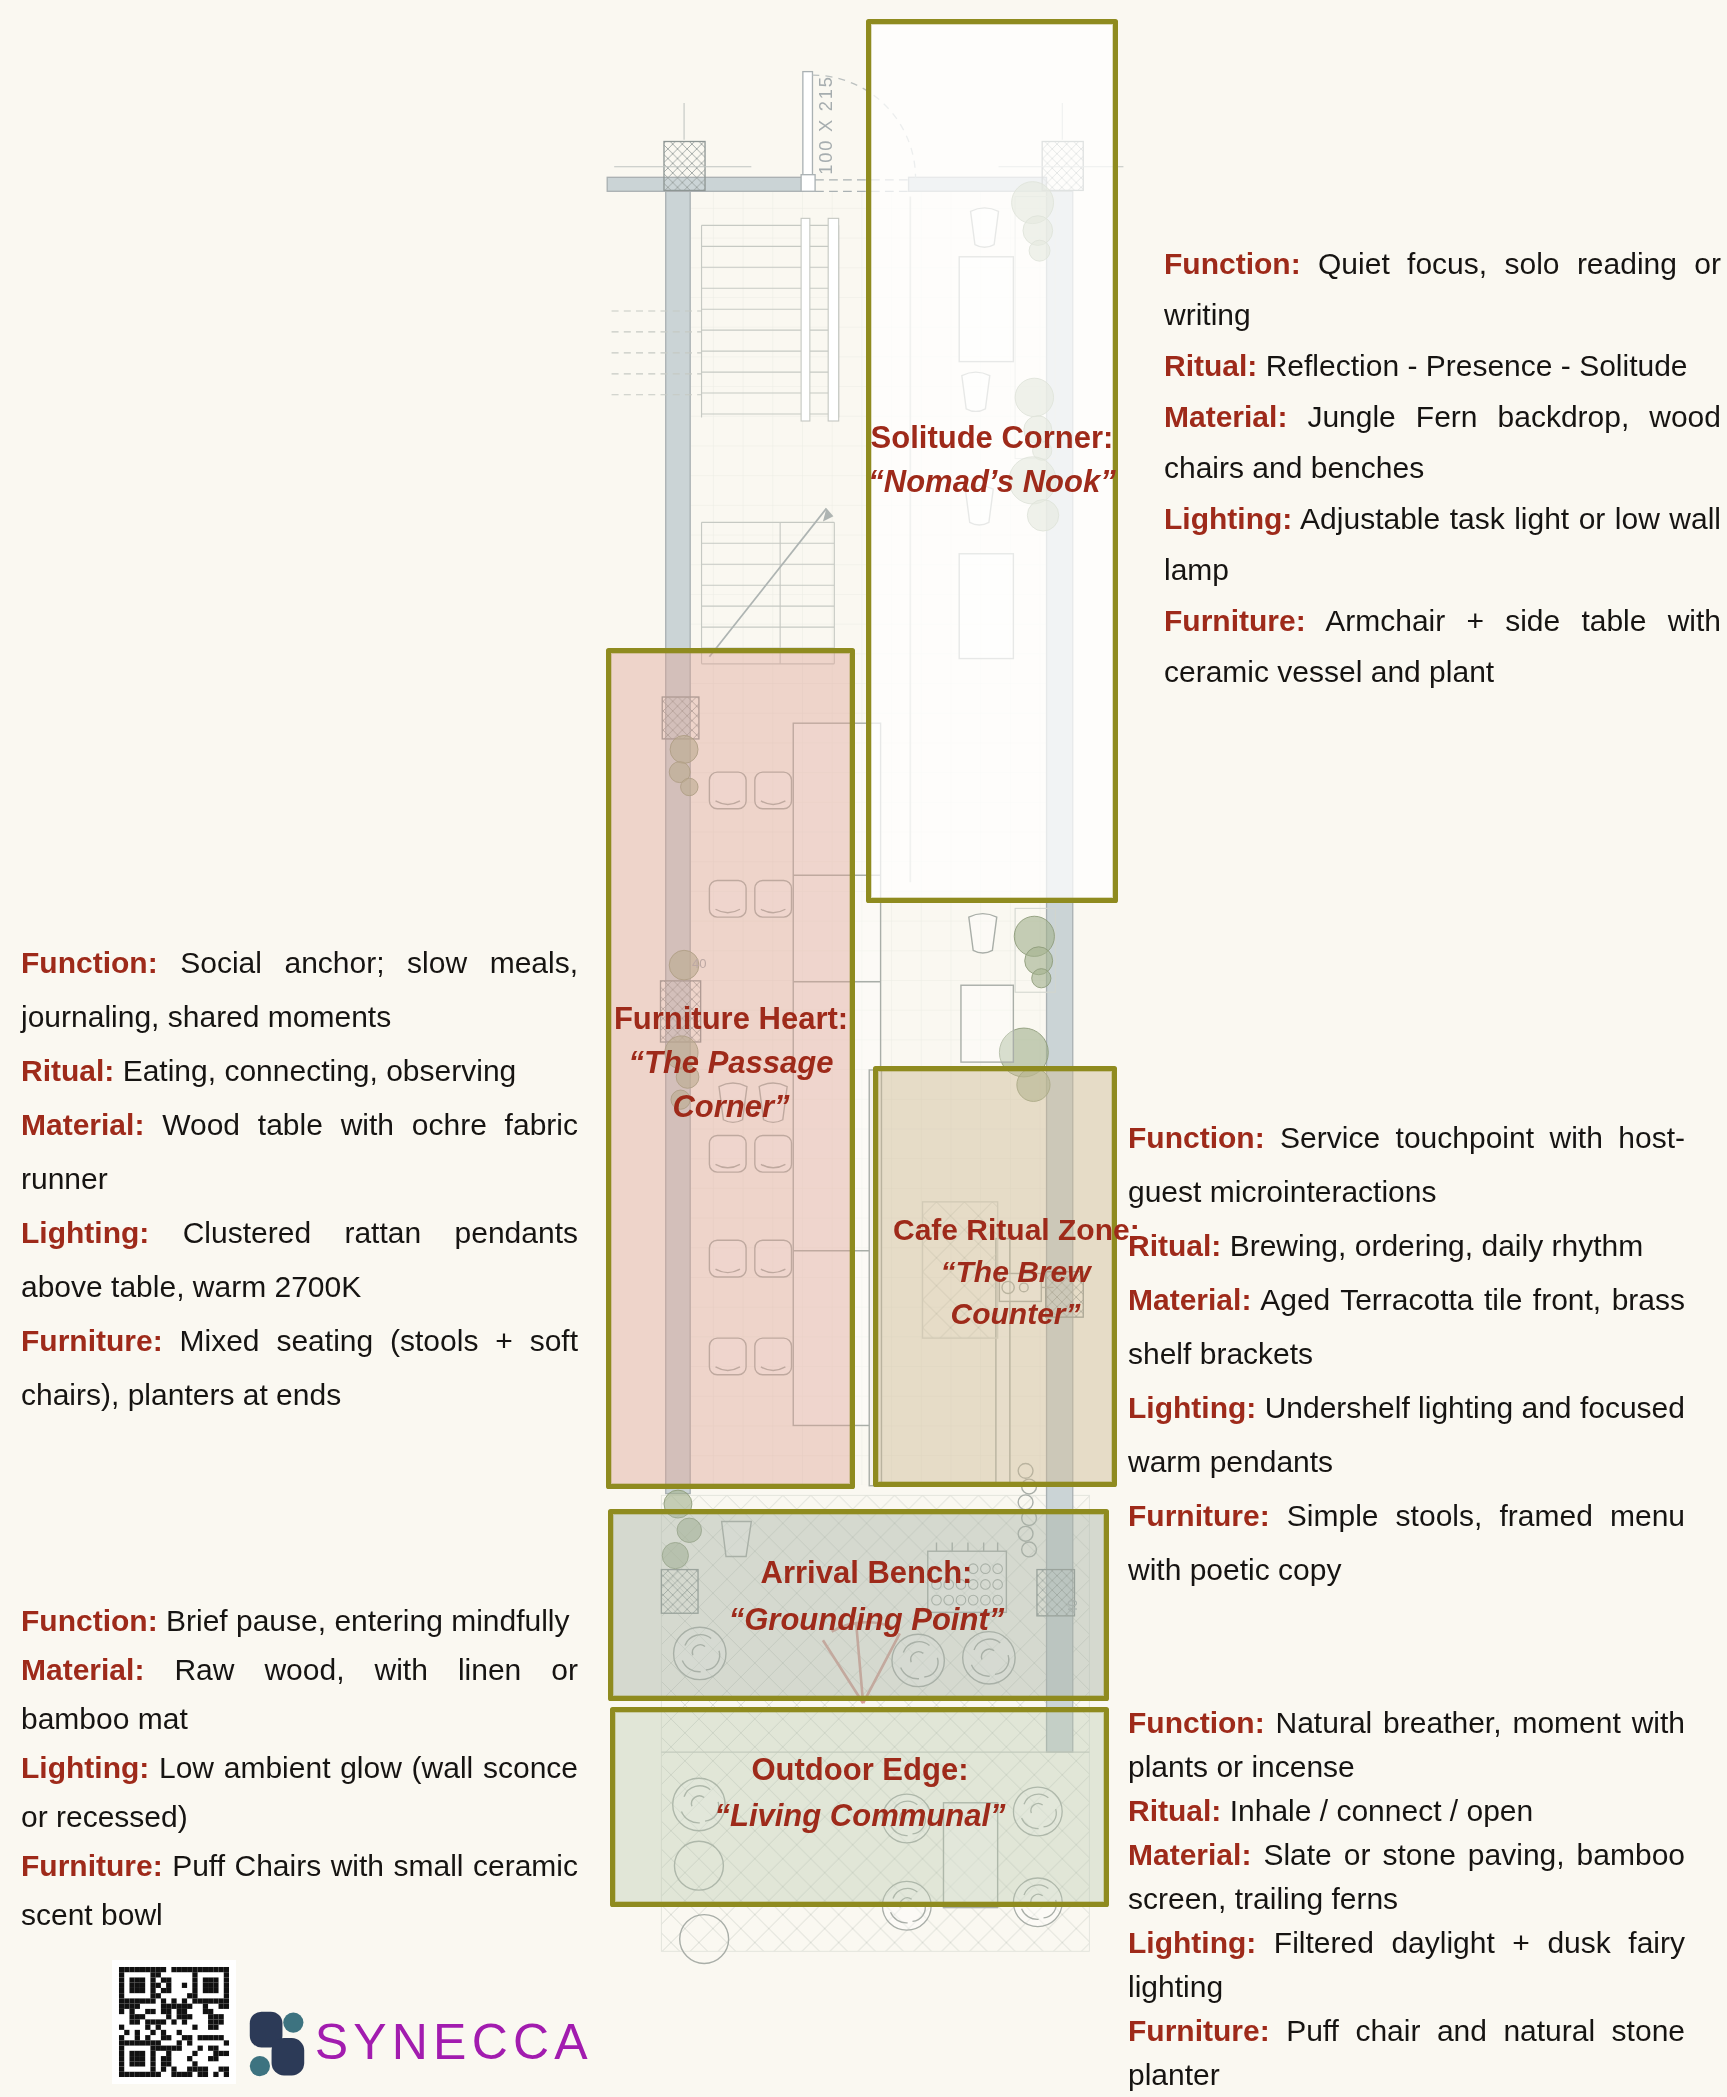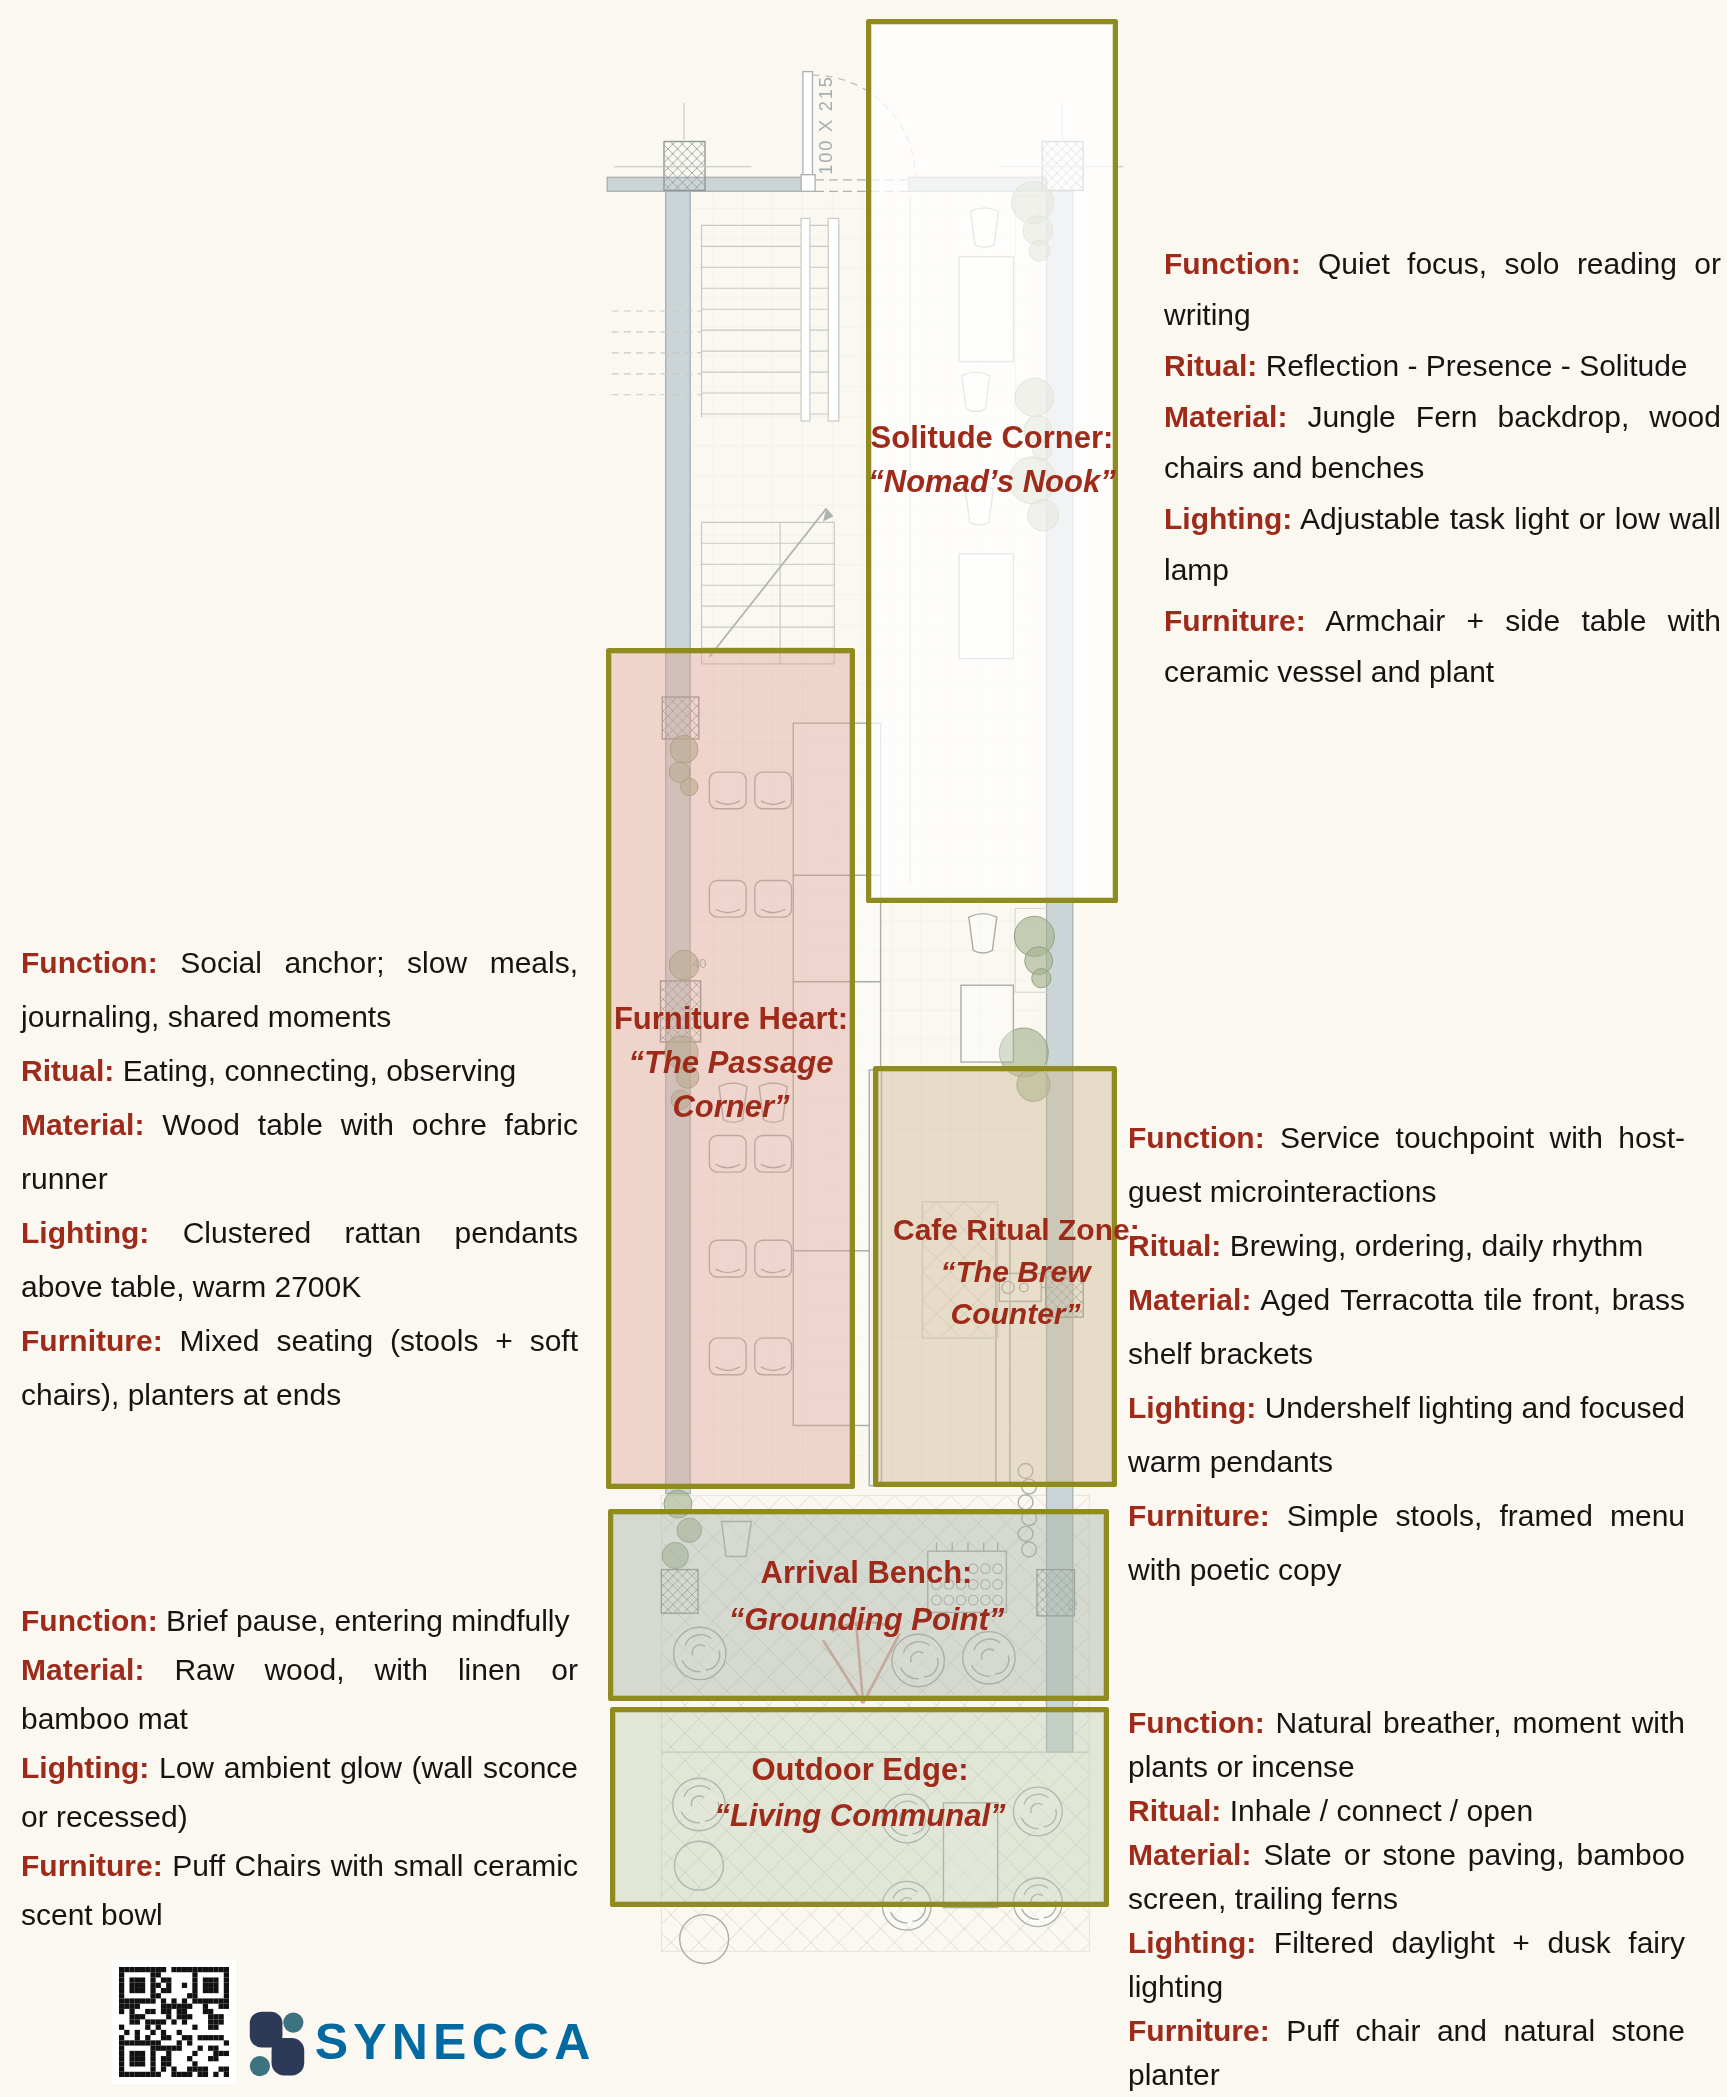--- a/index.html
+++ b/index.html
@@ -28,21 +28,21 @@
   .block p{margin:0;text-align:justify;}
   .block .k{color:#9E2A1A;font-weight:bold;}
   .block-solitude{left:1164px;top:238px;line-height:51px;}
   .block-communal{left:21px;top:936px;line-height:54px;}
   .block-cafe{left:1128px;top:1111px;line-height:54px;}
   .block-arrival{left:21px;top:1596px;line-height:49px;}
   .block-outdoor{left:1128px;top:1701px;line-height:44px;}
 
   #qr{position:absolute;left:112px;top:1960px;width:124px;height:124px;}
   #logo{position:absolute;left:248px;top:2007px;display:flex;align-items:center;gap:8.7px;}
-  #brand{font-size:50px;letter-spacing:5.2px;color:#0369a1;font-weight:700;}
+  #brand{font-size:50px;letter-spacing:5.2px;color:#a21caf;font-weight:400;}
 </style>
 </head>
 <body>
 
 <div id="stage">
 
   <svg id="plan" width="1728" height="2098" viewBox="0 0 1978 2402">
     <defs>
       <pattern id="tile" width="34" height="34" patternUnits="userSpaceOnUse">
         <path d="M34 0H0V34" fill="none" stroke="#DFE2DA" stroke-width="1.2"></path>

